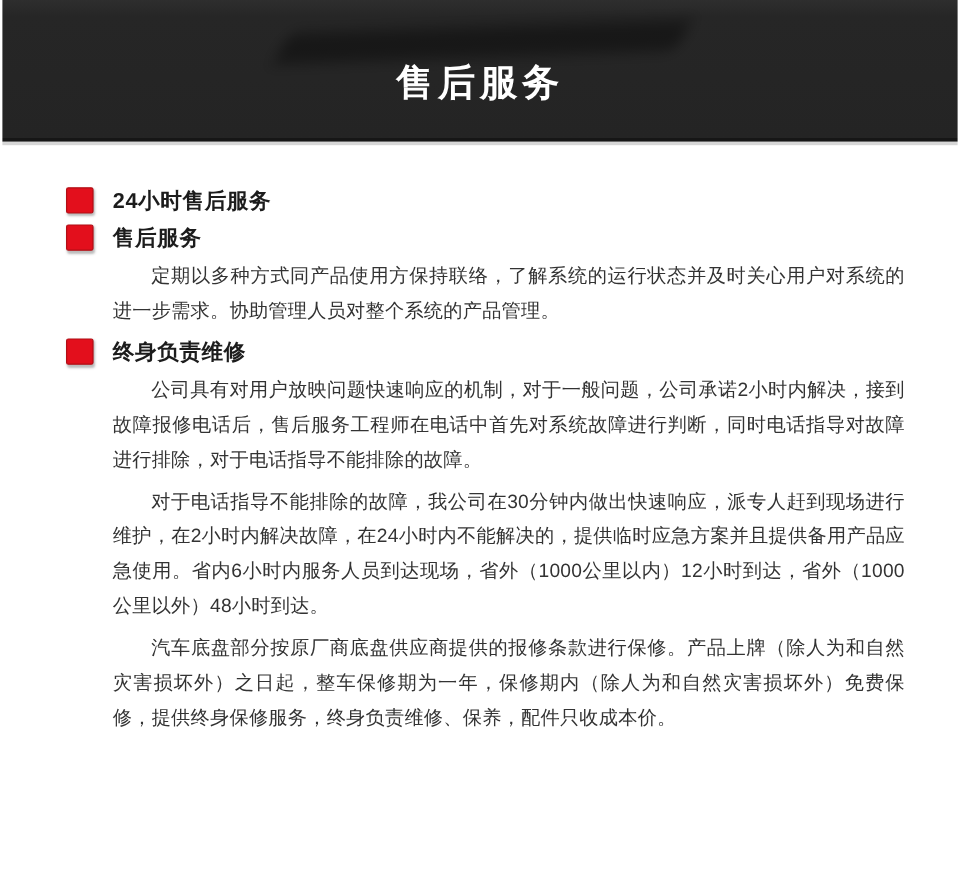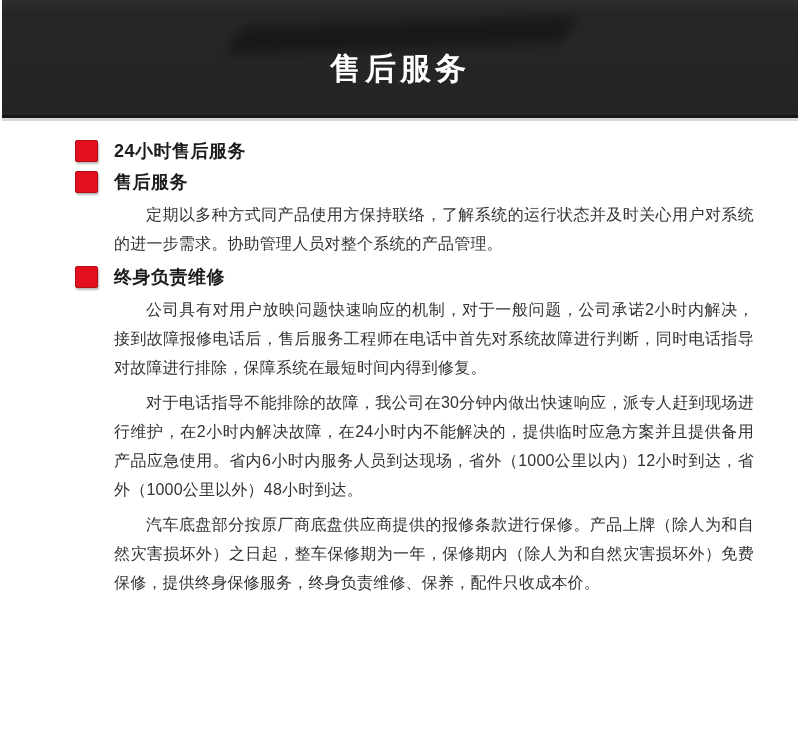--- a/index.html
+++ b/index.html
@@ -48,22 +48,21 @@
     margin: 0;
     text-align: center;
     color: #ffffff;
     font-size: 31px;
     line-height: 34px;
     font-weight: bold;
     letter-spacing: 4px;
   }
   
   .content {
-    padding-top: 11px;
-    margin-left: 20px;
+    padding-top: 27px;
   }
   .section-header {
     display: flex;
     align-items: center;
     gap: 16px;
     padding-left: 55px;
     margin-top: 6px;
     height: 25px;
   }
   .bullet {
@@ -119,21 +118,21 @@
         <h2 class="section-title">售后服务</h2>
       </div>
       <p class="para">定期以多种方式同产品使用方保持联络，了解系统的运行状态并及时关心用户对系统的进一步需求。协助管理人员对整个系统的产品管理。</p>
     </section>
 
     <section class="section">
       <div class="section-header">
         <span class="bullet"></span>
         <h2 class="section-title">终身负责维修</h2>
       </div>
-      <p class="para">公司具有对用户放映问题快速响应的机制，对于一般问题，公司承诺2小时内解决，接到故障报修电话后，售后服务工程师在电话中首先对系统故障进行判断，同时电话指导对故障进行排除，保障系统在最短时间内得到修复。</p>
+      <p class="para">公司具有对用户放映问题快速响应的机制，对于一般问题，公司承诺2小时内解决，接到故障报修电话后，售后服务工程师在电话中首先对系统故障进行判断，同时电话指导对故障进行排除，对于电话指导不能排除的故障。</p>
       <p class="para">对于电话指导不能排除的故障，我公司在30分钟内做出快速响应，派专人赶到现场进行维护，在2小时内解决故障，在24小时内不能解决的，提供临时应急方案并且提供备用产品应急使用。省内6小时内服务人员到达现场，省外（1000公里以内）12小时到达，省外（1000公里以外）48小时到达。</p>
     </section>
 
     <section class="section">
       <p class="para">汽车底盘部分按原厂商底盘供应商提供的报修条款进行保修。产品上牌（除人为和自然灾害损坏外）之日起，整车保修期为一年，保修期内（除人为和自然灾害损坏外）免费保修，提供终身保修服务，终身负责维修、保养，配件只收成本价。</p>
     </section>
 
   </div>
 </div>
 

